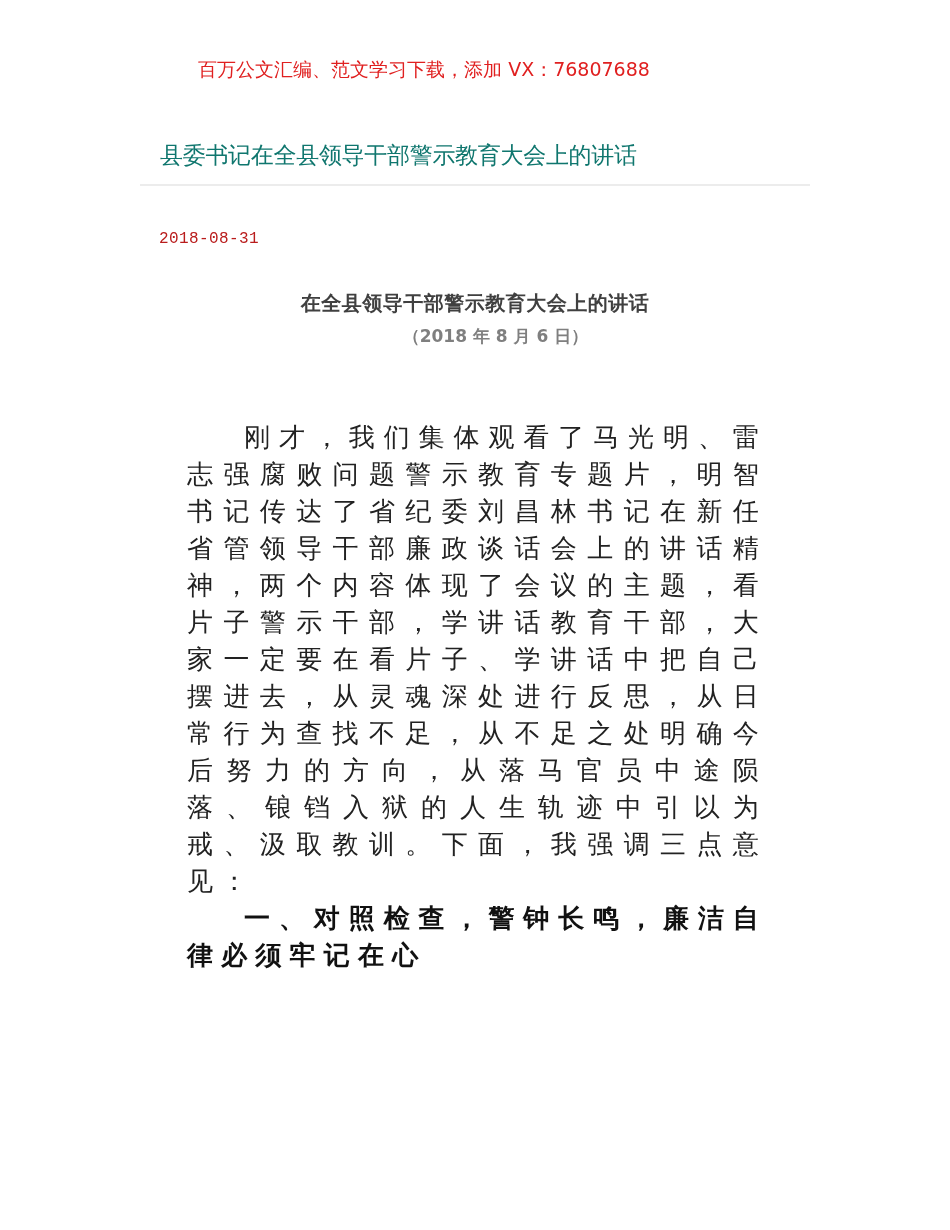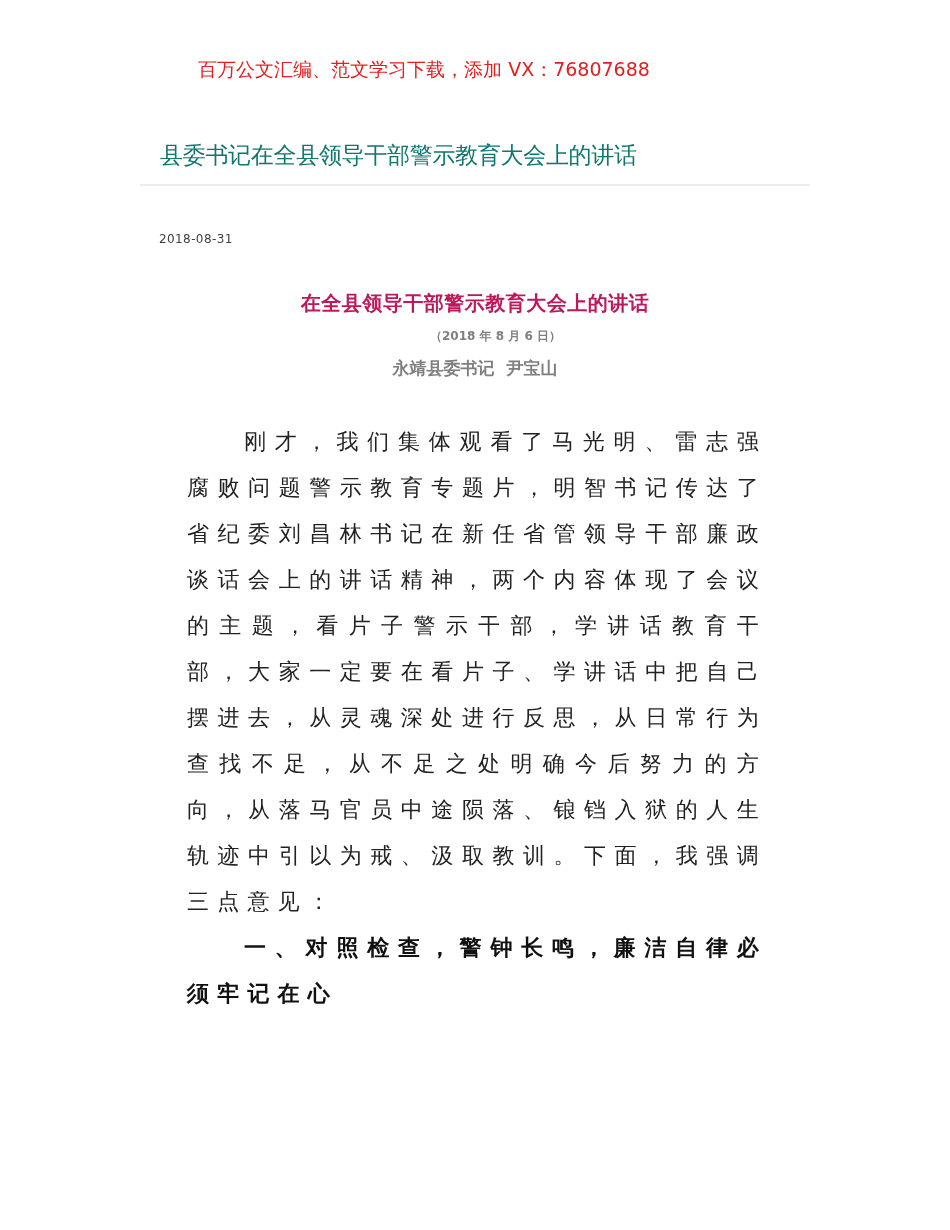--- a/index.html
+++ b/index.html
@@ -40,63 +40,64 @@
       top: 184px;
       left: 140px;
       width: 670px;
       height: 2px;
       background: #ececec;
     }
     .date {
       position: absolute;
       top: 228px;
       left: 159px;
-      font-size: 12px;
-      color: #404040;
+      font-size: 16px;
+      color: #b91c1c;
       line-height: 22px;
       letter-spacing: 0.4px;
+      font-family: Liberation Mono, monospace;
     }
     .article-head {
       position: absolute;
       top: 288px;
       left: 0;
       width: 950px;
       text-align: center;
     }
     .article-title {
       font-size: 20px;
       font-weight: bold;
-      color: #be185d;
+      color: #404040;
       line-height: 30px;
       letter-spacing: 0.5px;
     }
     .article-date {
       margin-top: 3px;
-      font-size: 12px;
+      font-size: 17px;
       font-weight: bold;
       color: #7f7f7f;
       line-height: 30px;
       padding-left: 41px;
     }
     .article-author {
       margin-top: 2px;
       font-size: 17px;
       font-weight: bold;
       color: #7f7f7f;
       line-height: 30px;
       white-space: pre;
     }
     .body-text {
       position: absolute;
       top: 419px;
       left: 187px;
       width: 580px;
-      font-size: 22px;
+      font-size: 26px;
       color: #222222;
-      line-height: 46px;
+      line-height: 37px;
       letter-spacing: 8.2px;
       text-align: justify;
     }
     .body-text p {
       margin: 0;
       text-indent: 57px;
       word-break: break-all;
     }
     .body-text p.heading {
       font-weight: bold;
@@ -110,20 +111,19 @@
 
 <h1 class="page-title" style="margin:0;font-weight:normal;">县委书记在全县领导干部警示教育大会上的讲话</h1>
 
 <div class="divider"></div>
 
 <div class="date">2018-08-31</div>
 
 <div class="article-head">
   <div class="article-title">在全县领导干部警示教育大会上的讲话</div>
   <div class="article-date">（2018 年 8 月 6 日）</div>
-  <div class="article-author">永靖县委书记  尹宝山</div>
 </div>
 
 <div class="body-text">
   <p>刚才，我们集体观看了马光明、雷志强腐败问题警示教育专题片，明智书记传达了省纪委刘昌林书记在新任省管领导干部廉政谈话会上的讲话精神，两个内容体现了会议的主题，看片子警示干部，学讲话教育干部，大家一定要在看片子、学讲话中把自己摆进去，从灵魂深处进行反思，从日常行为查找不足，从不足之处明确今后努力的方向，从落马官员中途陨落、锒铛入狱的人生轨迹中引以为戒、汲取教训。下面，我强调三点意见：</p>
   <p class="heading">一、对照检查，警钟长鸣，廉洁自律必须牢记在心</p>
   <p></p>
 </div>
 
 </body></html>

